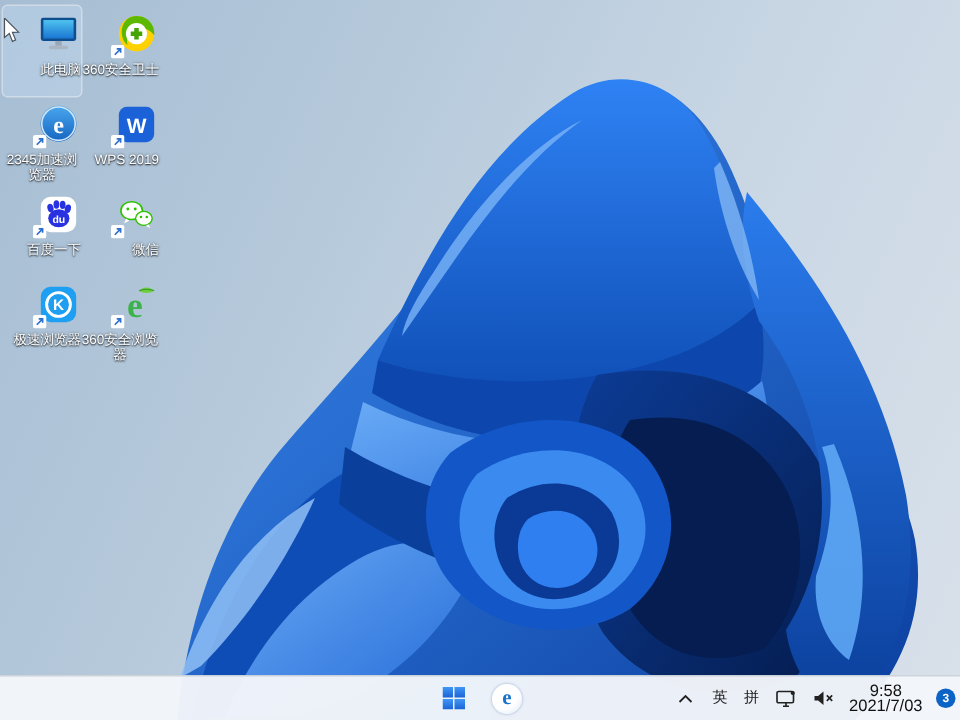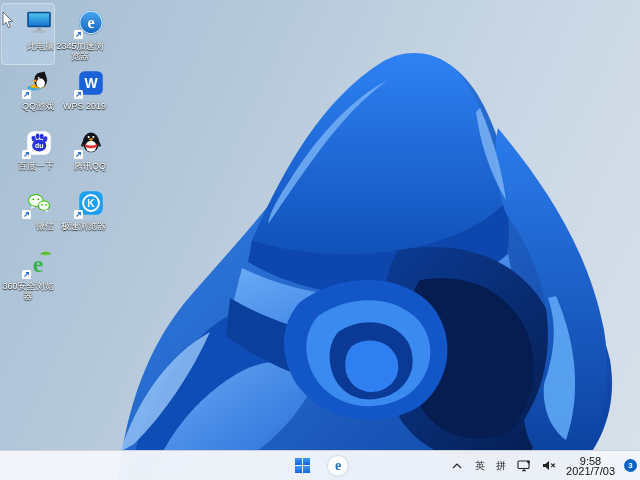--- a/index.html
+++ b/index.html
@@ -134,55 +134,52 @@
         <svg width="30" height="30" viewBox="0 0 28 28">
           <rect x="3" y="3.5" width="22" height="14.5" rx="1.5" fill="#0e4e8f"></rect>
           <rect x="4.6" y="5" width="18.8" height="11.5" fill="url(#gScreen)"></rect>
           <rect x="12" y="18" width="4" height="3" fill="#9aa7b5"></rect>
           <rect x="8" y="21" width="12" height="2.2" rx="1.1" fill="#aab6c2"></rect>
         </svg>
       </div>
       <div class="label">此电脑</div>
     </div>
 
+    <div class="tile">
+      <div class="art">
+        <svg width="30" height="30" viewBox="0 0 28 28">
+          <circle cx="14" cy="13.5" r="11" fill="#ffd100"></circle>
+          <path d="M14 2.5 C22 2.5 25.8 9.5 25 14.5 C22 10.5 18 9.5 14 10.5 C9.4 11.7 7.4 15.5 8.4 20.5 C4.4 17.5 3 9.5 8 4.7 C10 2.9 12 2.5 14 2.5 Z" fill="#5cb800"></path>
+          <circle cx="14" cy="13.5" r="6.6" fill="#ffffff"></circle>
+          <path d="M12.6 9.9 h2.8 v2.2 h2.2 v2.8 h-2.2 v2.2 h-2.8 v-2.2 h-2.2 v-2.8 h2.2 Z" fill="#44a400"></path>
+        </svg>
+        <svg class="badge-shortcut" viewBox="0 0 9 9">
+            <rect width="9" height="9" rx="1.5" fill="#fff"></rect>
+            <path d="M2.5 6.5 L6.3 2.7 M3.8 2.6 h2.6 v2.6" stroke="#2a6fd0" stroke-width="1.1" fill="none"></path>
+          </svg>
+      </div>
+      <div class="label">360安全卫士</div>
+    </div>
 
 
     <div class="tile">
       <div class="art">
         <svg width="30" height="30" viewBox="0 0 28 28">
           <circle cx="14" cy="13.5" r="11.2" fill="url(#gBlueE)"></circle>
           <circle cx="14" cy="13.5" r="10.4" fill="none" stroke="#cfe6fa" stroke-width="1"></circle>
           <text x="14" y="19" font-size="15" font-weight="bold" fill="#ffffff" text-anchor="middle" font-family="Liberation Serif, serif">e</text>
         </svg>
         <svg class="badge-shortcut" viewBox="0 0 9 9">
             <rect width="9" height="9" rx="1.5" fill="#fff"></rect>
             <path d="M2.5 6.5 L6.3 2.7 M3.8 2.6 h2.6 v2.6" stroke="#2a6fd0" stroke-width="1.1" fill="none"></path>
           </svg>
       </div>
       <div class="label">2345加速浏览器</div>
     </div>
 
-    <div class="tile">
-      <div class="art">
-        <svg width="30" height="30" viewBox="0 0 28 28">
-          <path d="M2.5 19 C7 14.5 13 14.5 18 18 C13.5 21.5 7 22 2.5 19 Z" fill="#3fa7e8"></path>
-          <path d="M5.5 17.5 C10 14 16 14 20.5 17 C16 19.5 10 19.8 5.5 17.5 Z" fill="#ffb100"></path>
-          <ellipse cx="15.5" cy="11.5" rx="6" ry="7.2" fill="#15161a"></ellipse>
-          <ellipse cx="15.5" cy="14.2" rx="4" ry="4.4" fill="#ffffff"></ellipse>
-          <path d="M11.5 10.5 l-4.2 1.6 4.2 1.3 Z" fill="#f6a400"></path>
-          <path d="M11.8 5.6 l7.4 -2.4 1.2 4.2 Z" fill="#101014"></path>
-          <circle cx="13.6" cy="9.2" r=".9" fill="#fff"></circle>
-        </svg>
-        <svg class="badge-shortcut" viewBox="0 0 9 9">
-            <rect width="9" height="9" rx="1.5" fill="#fff"></rect>
-            <path d="M2.5 6.5 L6.3 2.7 M3.8 2.6 h2.6 v2.6" stroke="#2a6fd0" stroke-width="1.1" fill="none"></path>
-          </svg>
-      </div>
-      <div class="label">QQ游戏</div>
-    </div>
 
     <div class="tile">
       <div class="art">
         <svg width="30" height="30" viewBox="0 0 28 28">
           <rect x="3" y="3" width="22" height="22" rx="5" fill="#1b62d8"></rect>
           <text x="14" y="19" font-size="13" font-weight="bold" fill="#ffffff" text-anchor="middle" font-family="Liberation Sans, sans-serif">W</text>
         </svg>
         <svg class="badge-shortcut" viewBox="0 0 9 9">
             <rect width="9" height="9" rx="1.5" fill="#fff"></rect>
             <path d="M2.5 6.5 L6.3 2.7 M3.8 2.6 h2.6 v2.6" stroke="#2a6fd0" stroke-width="1.1" fill="none"></path>
@@ -204,38 +201,20 @@
         </svg>
         <svg class="badge-shortcut" viewBox="0 0 9 9">
             <rect width="9" height="9" rx="1.5" fill="#fff"></rect>
             <path d="M2.5 6.5 L6.3 2.7 M3.8 2.6 h2.6 v2.6" stroke="#2a6fd0" stroke-width="1.1" fill="none"></path>
           </svg>
       </div>
       <div class="label">百度一下</div>
     </div>
 
 
-    <div class="tile">
-      <div class="art">
-        <svg width="30" height="30" viewBox="0 0 28 28">
-          <ellipse cx="14" cy="13.5" rx="7.6" ry="9.2" fill="#111318"></ellipse>
-          <ellipse cx="14" cy="17" rx="5" ry="5.2" fill="#ffffff"></ellipse>
-          <path d="M11.6 9.8 h4.8 l-2.4 2.6 Z" fill="#f6a400"></path>
-          <circle cx="11.8" cy="8.4" r="1" fill="#ffffff"></circle>
-          <circle cx="16.2" cy="8.4" r="1" fill="#ffffff"></circle>
-          <path d="M8 14.6 C11 16.8 17 16.8 20 14.6 L19.2 17.8 C16.2 19.4 11.8 19.4 8.8 17.8 Z" fill="#e53030"></path>
-          <path d="M6.6 12 l-2 4.6 1.8 1.2 Z M21.4 12 l2 4.6 -1.8 1.2 Z" fill="#111318"></path>
-        </svg>
-        <svg class="badge-shortcut" viewBox="0 0 9 9">
-            <rect width="9" height="9" rx="1.5" fill="#fff"></rect>
-            <path d="M2.5 6.5 L6.3 2.7 M3.8 2.6 h2.6 v2.6" stroke="#2a6fd0" stroke-width="1.1" fill="none"></path>
-          </svg>
-      </div>
-      <div class="label">腾讯QQ</div>
-    </div>
 
 
     <div class="tile">
       <div class="art">
         <svg width="30" height="30" viewBox="0 0 28 28">
           <ellipse cx="11" cy="11.6" rx="7.2" ry="6" fill="#2dc100"></ellipse>
           <ellipse cx="11" cy="11.6" rx="6.2" ry="5.1" fill="#ffffff"></ellipse>
           <path d="M7.5 16.5 l-1.2 3 3.2 -1.6 Z" fill="#ffffff"></path>
           <circle cx="8.6" cy="10.6" r=".9" fill="#2dc100"></circle>
           <circle cx="13.2" cy="10.6" r=".9" fill="#2dc100"></circle>

